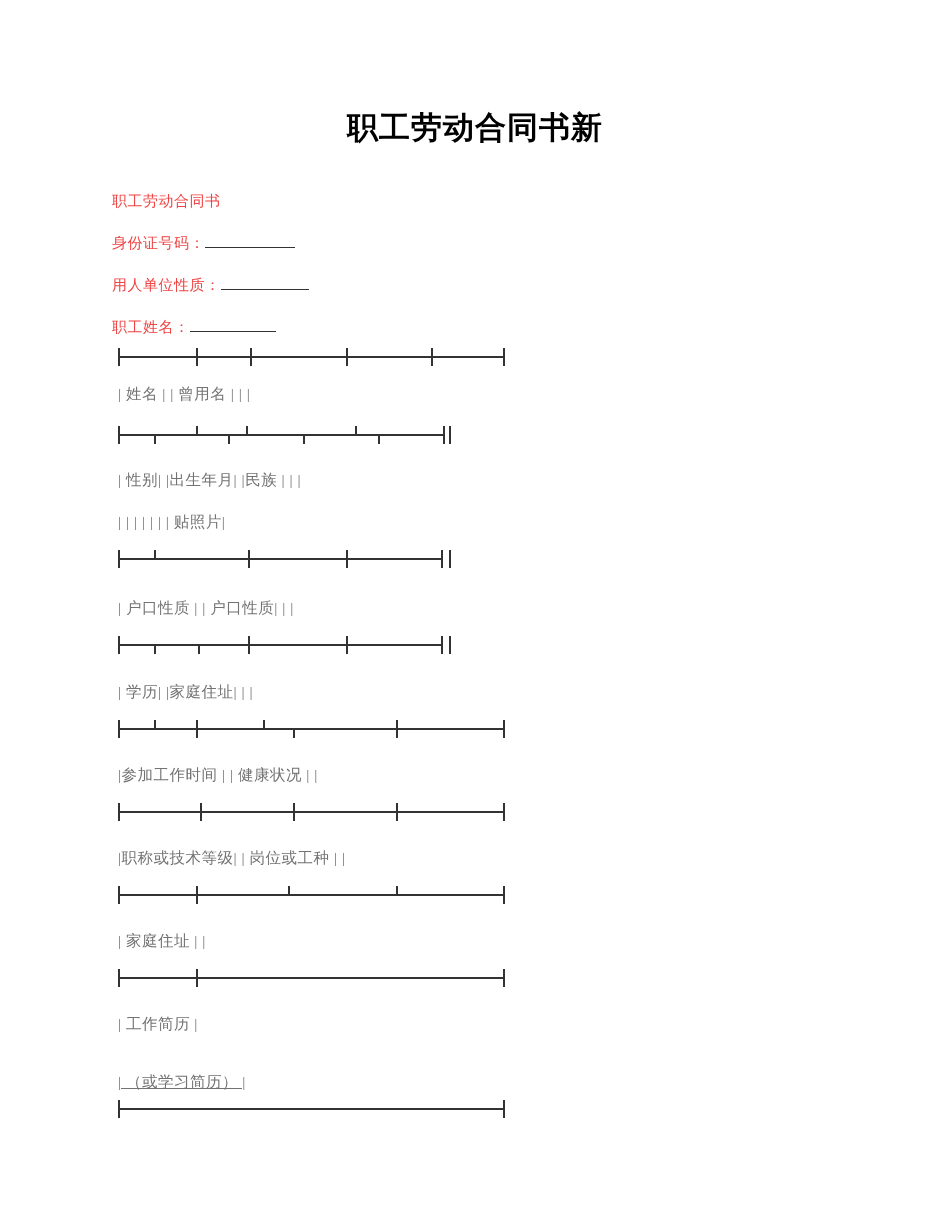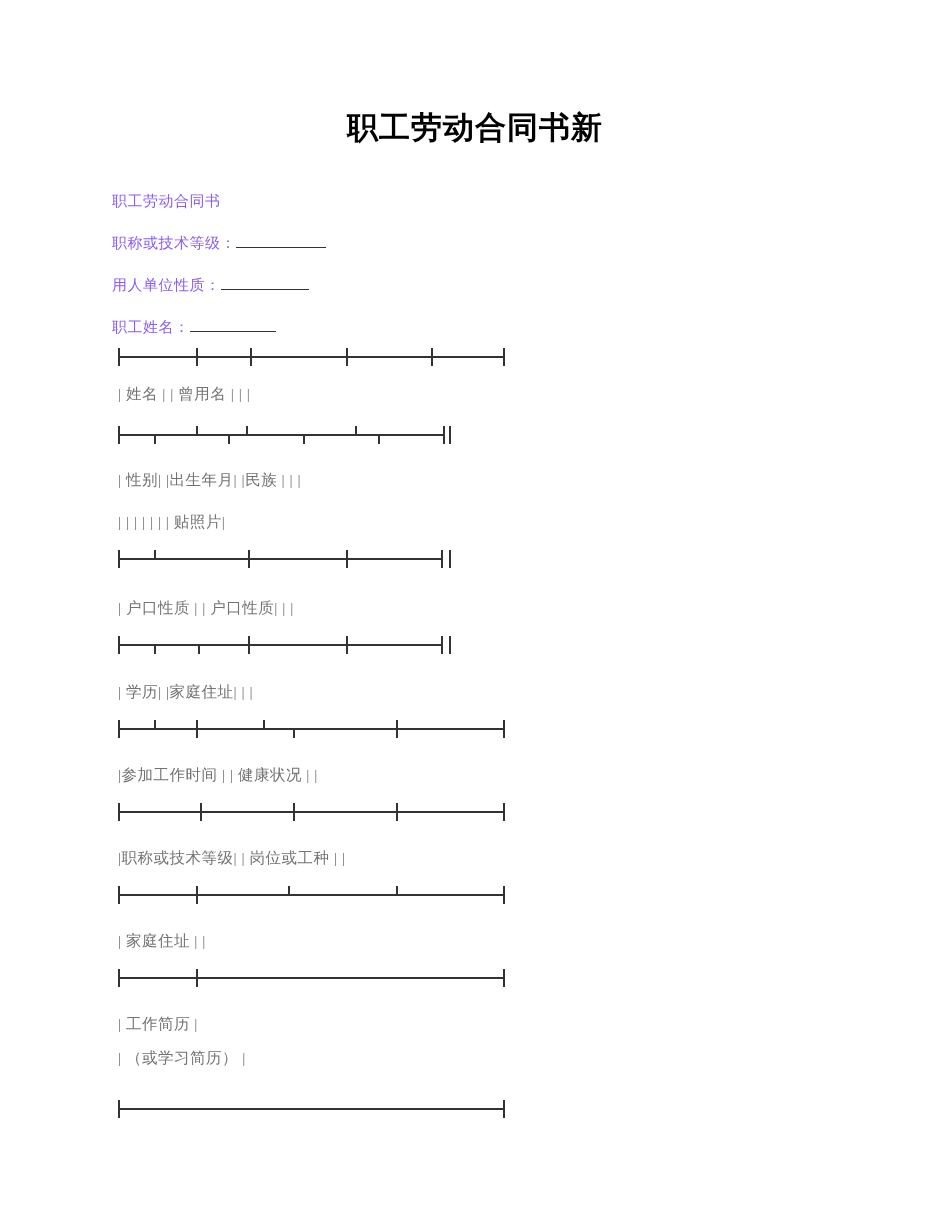--- a/index.html
+++ b/index.html
@@ -40,21 +40,21 @@
   
   .intro {
     position: absolute;
     left: 112px;
     top: 180px;
     width: 700px;
   }
   .intro-line {
     font-size: 15px;
     line-height: 42px;
-    color: #8b5cf6;
+    color: #ef4444;
     white-space: pre;
     letter-spacing: 0.5px;
   }
   .intro-line .blank {
     display: inline-block;
     border-bottom: 1.4px solid #333;
     height: 14px;
     vertical-align: baseline;
   }
   .blank-w90 { width: 90px; }
@@ -111,21 +111,21 @@
 </style>
 </head>
 <body>
 
 <div class="page">
 
   <div class="doc-title">职工劳动合同书新</div>
 
   <div class="intro">
       <div class="intro-line">职工劳动合同书</div>
-      <div class="intro-line"><span>职称或技术等级：</span><span class="blank blank-w90"></span></div>
+      <div class="intro-line"><span>身份证号码：</span><span class="blank blank-w90"></span></div>
       <div class="intro-line"><span>用人单位性质：</span><span class="blank blank-w88"></span></div>
       <div class="intro-line"><span>职工姓名：</span><span class="blank blank-w86"></span></div>
     </div>
 
   <div class="table-area">
       <div class="hrule" style="top: 0px; width: 387px;">
         <div class="bar" style="width: 387px;"></div>
         <div class="tick both" style="left: 0px;"></div>
         <div class="tick both" style="left: 78px;"></div>
         <div class="tick both" style="left: 132px;"></div>
@@ -231,16 +231,16 @@
       </div>
       <div class="pipe-row" style="top: 36px;">| 姓名 | | 曾用名 | | |</div>
       <div class="pipe-row" style="top: 122px;">| 性别| |出生年月| |民族 | | |</div>
       <div class="pipe-row" style="top: 164px;">| | | | | | | 贴照片|</div>
       <div class="pipe-row" style="top: 250px;">| 户口性质 | | 户口性质| | |</div>
       <div class="pipe-row" style="top: 334px;">| 学历| |家庭住址| | |</div>
       <div class="pipe-row" style="top: 417px;">|参加工作时间 | | 健康状况 | |</div>
       <div class="pipe-row" style="top: 500px;">|职称或技术等级| | 岗位或工种 | |</div>
       <div class="pipe-row" style="top: 583px;">| 家庭住址 | |</div>
       <div class="pipe-row" style="top: 666px;">| 工作简历 |</div>
-      <div class="pipe-row" style="top: 700px;">| （或学习简历） |</div>
+      <div class="pipe-row" style="top: 724px; text-decoration: underline;">| （或学习简历） |</div>
     </div>
 
 </div>
 
 </body></html>

